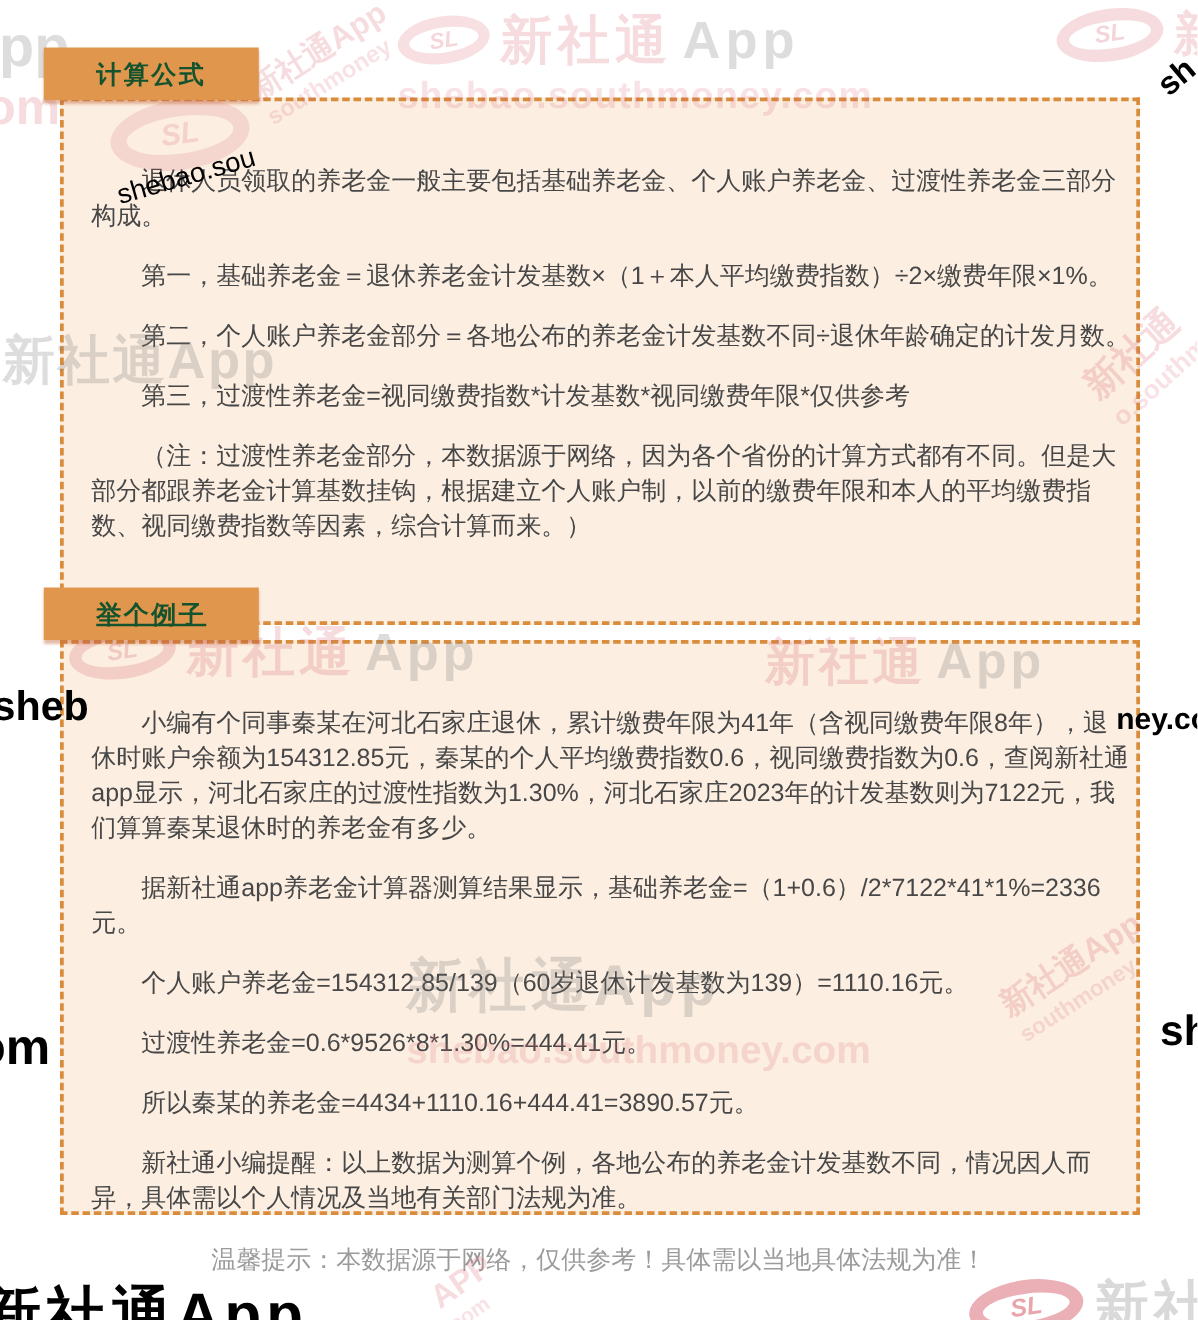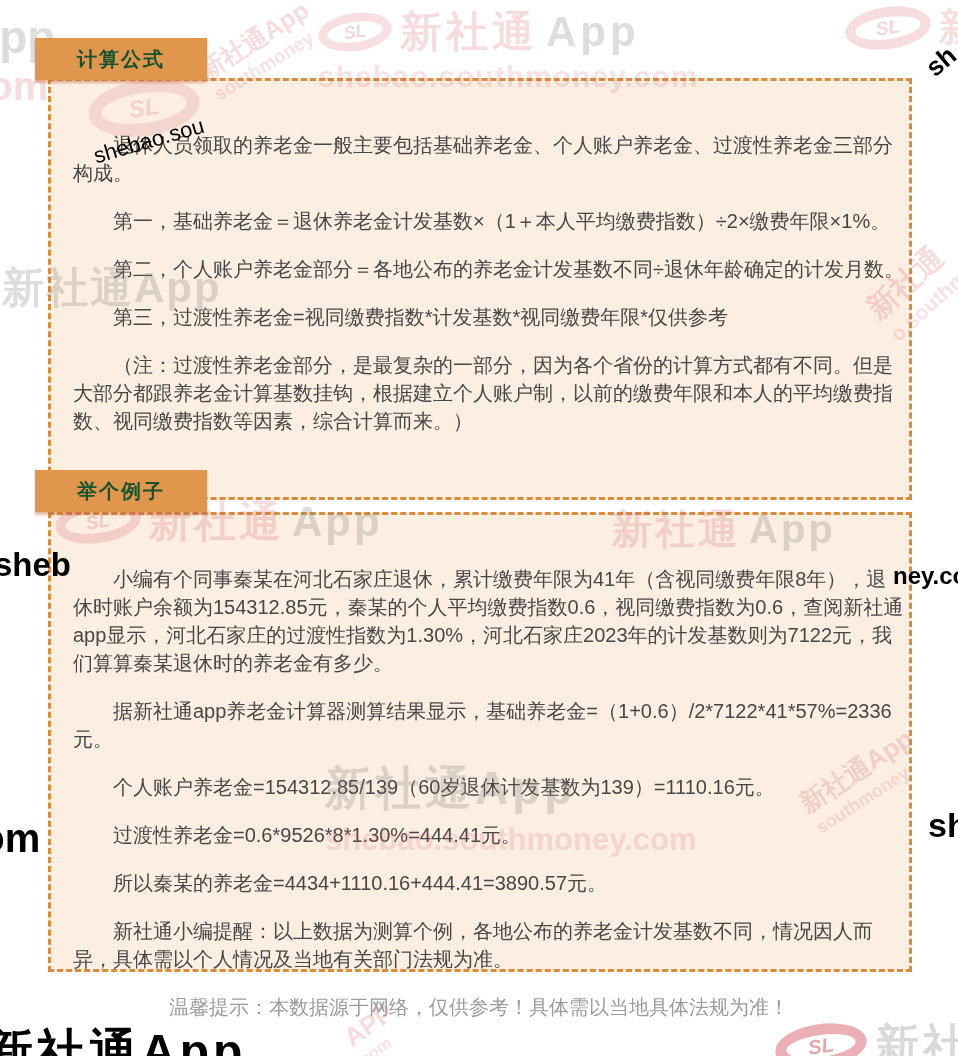--- a/index.html
+++ b/index.html
@@ -16,21 +16,21 @@
     width:172px;height:42px;
     background:#E0964D;
     color:#14532d;
     font-size:20px;font-weight:bold;
     display:flex;align-items:center;justify-content:center;
     letter-spacing:2px;
     z-index:6;
     box-shadow:0 3px 2px rgba(195,105,60,0.45);
   }
   .badge-1{left:35px;top:38px;}
-  .badge-2{left:35px;top:470px;}
+  .badge-2{left:35px;top:470px;text-decoration:underline;}
   
   .box{
     position:absolute;
     left:48px;width:864px;
     background:#FCEEE1;
     border:3px dashed #D88C3C;
     box-sizing:border-box;
     padding:50px 4px 0 22px;
     z-index:1;
     color:#474747;
@@ -191,29 +191,29 @@
   </div>
 
   <div class="badge badge-1">
     <span>计算公式</span>
   </div>
   <div class="box box-1">
     <p>退休人员领取的养老金一般主要包括基础养老金、个人账户养老金、过渡性养老金三部分构成。</p>
     <p>第一，基础养老金＝退休养老金计发基数×（1＋本人平均缴费指数）÷2×缴费年限×1%。</p>
     <p>第二，个人账户养老金部分＝各地公布的养老金计发基数不同÷退休年龄确定的计发月数。</p>
     <p>第三，过渡性养老金=视同缴费指数*计发基数*视同缴费年限*仅供参考</p>
-    <p>（注：过渡性养老金部分，是最复杂的一部分，因为各个省份的计算方式都有不同。但是大部分都跟养老金计算基数挂钩，根据建立个人账户制，以前的缴费年限和本人的平均缴费指数、视同缴费指数等因素，综合计算而来。）</p>
+    <p>（注：过渡性养老金部分，本数据源于网络，因为各个省份的计算方式都有不同。但是大部分都跟养老金计算基数挂钩，根据建立个人账户制，以前的缴费年限和本人的平均缴费指数、视同缴费指数等因素，综合计算而来。）</p>
   </div>
 
   <div class="badge badge-2">
     <span>举个例子</span>
   </div>
   <div class="box box-2">
     <p>小编有个同事秦某在河北石家庄退休，累计缴费年限为41年（含视同缴费年限8年），退休时账户余额为154312.85元，秦某的个人平均缴费指数0.6，视同缴费指数为0.6，查阅新社通app显示，河北石家庄的过渡性指数为1.30%，河北石家庄2023年的计发基数则为7122元，我们算算秦某退休时的养老金有多少。</p>
-    <p>据新社通app养老金计算器测算结果显示，基础养老金=（1+0.6）/2*7122*41*57%=2336元。</p>
+    <p>据新社通app养老金计算器测算结果显示，基础养老金=（1+0.6）/2*7122*41*1%=2336元。</p>
     <p>个人账户养老金=154312.85/139（60岁退休计发基数为139）=1110.16元。</p>
     <p>过渡性养老金=0.6*9526*8*1.30%=444.41元。</p>
     <p>所以秦某的养老金=4434+1110.16+444.41=3890.57元。</p>
     <p>新社通小编提醒：以上数据为测算个例，各地公布的养老金计发基数不同，情况因人而异，具体需以个人情况及当地有关部门法规为准。</p>
   </div>
 
   <div class="footer">温馨提示：本数据源于网络，仅供参考！具体需以当地具体法规为准！</div>
 
 </div>
 

